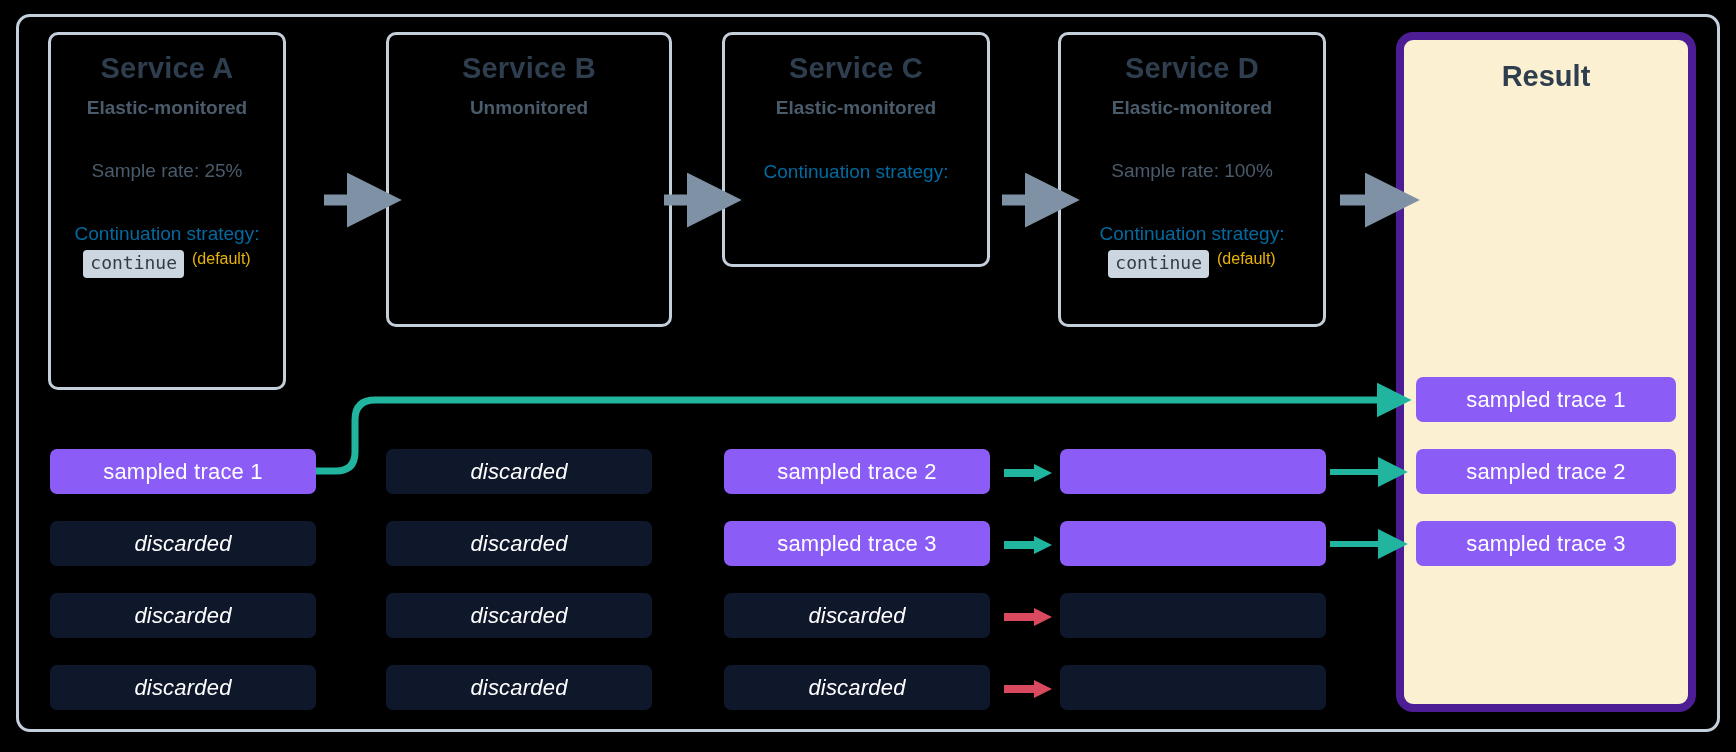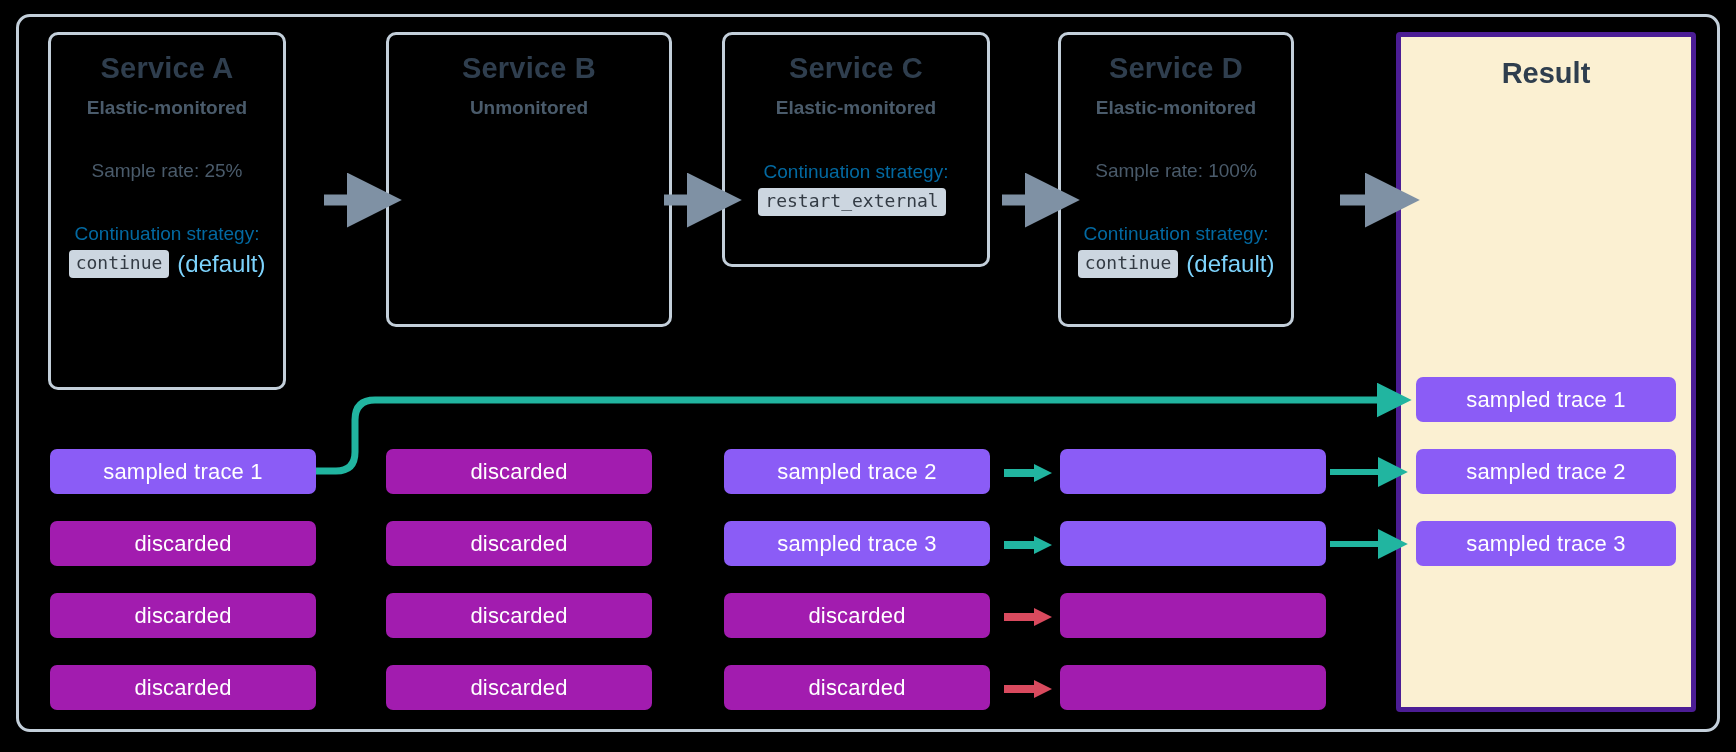--- a/index.html
+++ b/index.html
@@ -38,41 +38,41 @@
   .card .strategyline{
     margin-top:4px;display:flex;justify-content:center;align-items:flex-start;
     gap:8px;flex-wrap:nowrap;
   }
   code.chip{
     background:#ccd6e0;color:#333b44;
     font-family:"DejaVu Sans Mono","Liberation Mono",monospace;
     font-size:18px;padding:3px 7px 4px 7px;border-radius:4px;
     white-space:nowrap;display:inline-block;line-height:1.15;
   }
-  .defaultnote{color:#7dd3fc;font-size:24px;white-space:nowrap;}
+  .defaultnote{color:#eab308;font-size:16px;white-space:nowrap;}
 
   
   .result{
     position:absolute;box-sizing:border-box;
-    background:#fbf0d2;border:5px solid #4c1d95;border-radius:4px;
+    background:#fbf0d2;border:8px solid #4c1d95;border-radius:17px;
   }
   .result .title{
     color:#2f3e4e;font-weight:bold;font-size:29px;text-align:center;
     margin:0;padding-top:20px;
   }
 
   
   .pill{
     position:absolute;box-sizing:border-box;
     border-radius:7px;color:#ffffff;font-size:22px;
     display:flex;align-items:center;justify-content:center;
     letter-spacing:.2px;
   }
   .pill.teal{background:#8b5cf6;}
-  .pill.red{background:#a21caf;}
+  .pill.red{background:#0f172a;font-style:italic;}
 
   
   .sarrow{position:absolute;}
 
   
   svg.overlay{position:absolute;left:0;top:0;width:1736px;height:752px;pointer-events:none;}
 </style>
 </head>
 <body>
 
@@ -91,27 +91,23 @@
 
 <div class="card" style="left:386px;top:32px;width:286px;height:295px;">
   <div class="title">Service B</div>
   <div class="sub">Unmonitored</div>
 </div>
 
 <div class="card" style="left:722px;top:32px;width:268px;height:235px;">
   <div class="title">Service C</div>
   <div class="sub">Elastic-monitored</div>
   <div class="contlabel">Continuation strategy:</div>
-  <div class="strategyline">
-    <code class="chip">restart_external</code>
-    <span class="defaultnote"></span>
-  </div>
-</div>
-
-<div class="card" style="left:1058px;top:32px;width:236px;height:295px;">
+</div>
+
+<div class="card" style="left:1058px;top:32px;width:268px;height:295px;">
   <div class="title">Service D</div>
   <div class="sub">Elastic-monitored</div>
   <div class="rate">Sample rate: 100%</div>
   <div class="contlabel">Continuation strategy:</div>
   <div class="strategyline">
     <code class="chip">continue</code>
     <span class="defaultnote">(default)</span>
   </div>
 </div>
 

